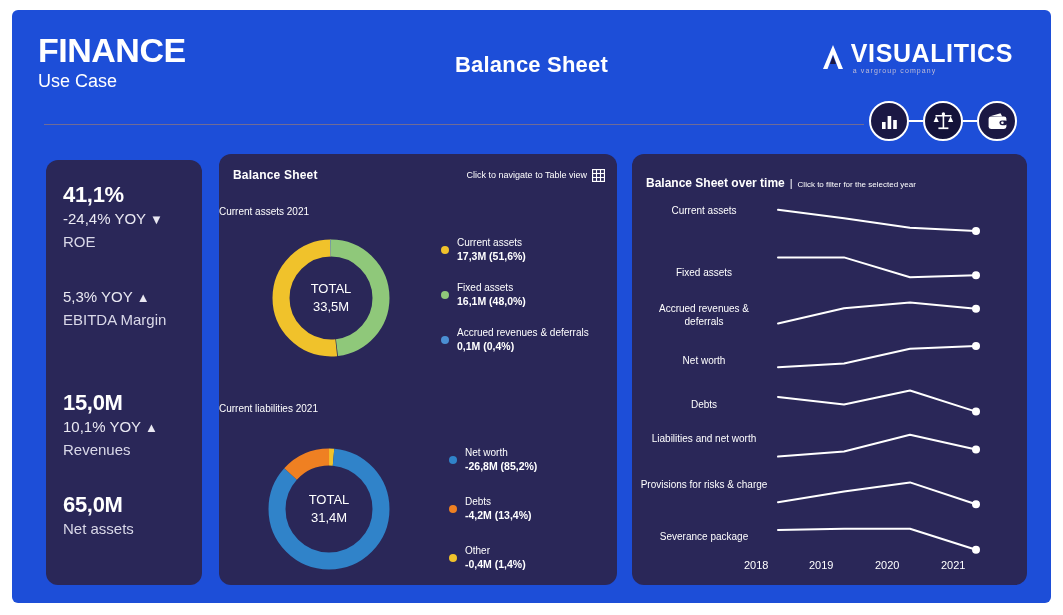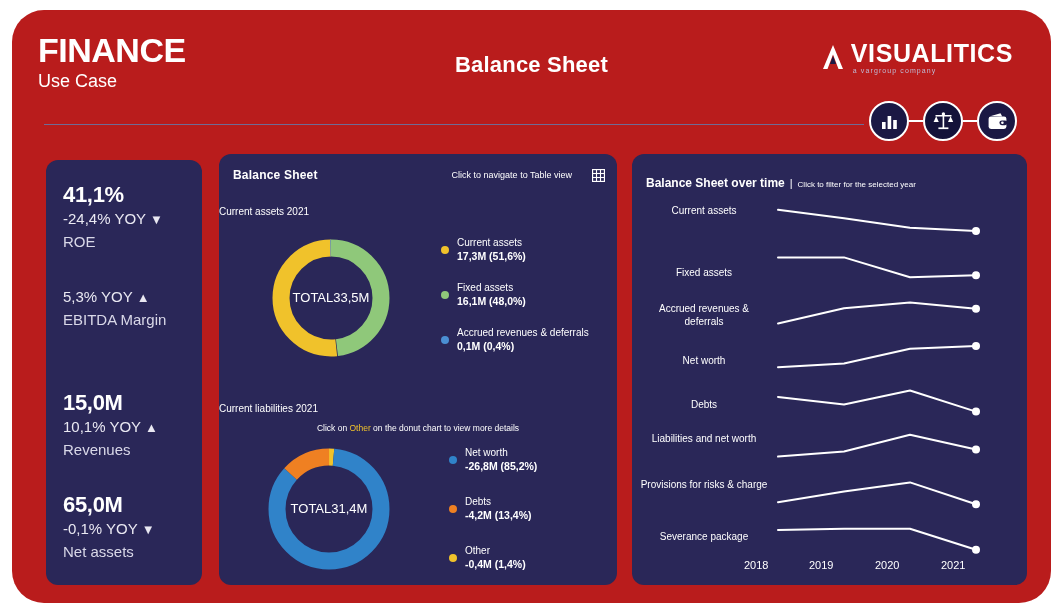--- a/index.html
+++ b/index.html
@@ -11,22 +11,22 @@
   }
   #page {
     position:relative;
     width:1063px; height:615px;
     background:#ffffff;
     padding:10px 12px 12px 12px;
   }
   #board {
     position:relative;
     width:100%; height:100%;
-    background:#b91c1c;
-    border-radius:32px;
+    background:#1d4ed8;
+    border-radius:6px;
   }
 
   
   #header { position:absolute; left:0; top:0; width:100%; height:128px; }
   #brand-title {
     position:absolute; left:26px; top:22px;
     color:#ffffff; font-size:34px; font-weight:bold;
     letter-spacing:-0.5px; line-height:36px;
   }
   #brand-sub {
@@ -80,35 +80,35 @@
   .kpi-delta { color:#e9e8f2; font-size:15px; line-height:22px; }
   .kpi-label { color:#d9d8e8; font-size:15px; line-height:22px; }
   .arrow { font-size:13px; }
 
   
   #sheet-head {
     position:absolute; left:14px; top:14px; right:12px;
     display:flex; align-items:center; justify-content:space-between;
   }
   #sheet-head-title { color:#ffffff; font-size:12px; font-weight:bold; letter-spacing:0.2px; }
-  #table-view-link { display:flex; align-items:center; gap:20px; cursor:pointer; }
+  #table-view-link { display:flex; align-items:center; gap:5px; cursor:pointer; }
   #table-view-label { color:#ffffff; font-size:9px; }
   .donut-title {
     position:absolute; left:0; width:100%; 
     color:#ffffff; font-size:10px;
   }
   .donut-sub {
     position:absolute; left:0; width:100%; text-align:center;
     color:#ffffff; font-size:8.5px;
   }
   .donut-sub .hl { color:#f0c22b; }
   .donut-wrap { position:absolute; }
   .donut-center {
     position:absolute; left:0; top:0; width:100%; height:100%;
-    display:flex; flex-direction:row; align-items:center; justify-content:center;
+    display:flex; flex-direction:column; align-items:center; justify-content:center;
     color:#ffffff; font-size:13px; line-height:18px;
   }
   .legend { position:absolute; }
   .legend-item { position:relative; padding-left:16px; margin-bottom:0; }
   .legend-dot {
     position:absolute; left:0; top:10px; width:8px; height:8px; border-radius:50%;
   }
   .legend-name { color:#ffffff; font-size:10px; line-height:13px; }
   .legend-val  { color:#ffffff; font-size:10.5px; font-weight:bold; line-height:14px; }
 
@@ -200,24 +200,20 @@
       <div class="kpi" style="top:230px">
         <div class="kpi-value">15,0M</div>
         <div class="kpi-delta">
           <span>10,1% YOY</span>
           <span class="arrow">▲</span>
         </div>
         <div class="kpi-label">Revenues</div>
       </div>
       <div class="kpi" style="top:332px">
         <div class="kpi-value">65,0M</div>
-        <div class="kpi-delta">
-          <span>-0,1% YOY</span>
-          <span class="arrow">▼</span>
-        </div>
         <div class="kpi-label">Net assets</div>
       </div>
     </div>
 
     <div id="sheet-panel" class="panel">
       <div id="sheet-head">
         <div id="sheet-head-title">Balance Sheet</div>
         <div id="table-view-link">
           <span id="table-view-label">Click to navigate to Table view</span>
           <svg width="13" height="13" viewBox="0 0 13 13">
@@ -255,23 +251,20 @@
           <div class="legend-val">16,1M (48,0%)</div>
         </div>
         <div class="legend-item">
           <span class="legend-dot" style="background:#4b8fd4"></span>
           <div class="legend-name">Accrued revenues &amp; deferrals</div>
           <div class="legend-val">0,1M (0,4%)</div>
         </div>
       </div>
 
       <div class="donut-title" style="top:249px">Current liabilities 2021</div>
-      <div class="donut-sub" style="top:269px">
-        <span>Click on </span><span class="hl">Other</span><span> on the donut chart to view more details</span>
-      </div>
       <div class="donut-wrap" style="left:43px; top:288px; width:134px; height:134px;">
         <svg width="134" height="134" viewBox="0 0 134 134">
 
           <circle r="52" cx="67" cy="67" fill="none" stroke="#f0c22b" stroke-width="17" stroke-dasharray="4.6 322.1" transform="rotate(-90 67 67)"></circle>
           <circle r="52" cx="67" cy="67" fill="none" stroke="#3083c9" stroke-width="17" stroke-dasharray="278.4 48.3" transform="rotate(-90 67 67)" stroke-dashoffset="-4.6"></circle>
           <circle r="52" cx="67" cy="67" fill="none" stroke="#ef8022" stroke-width="17" stroke-dasharray="43.8 282.9" transform="rotate(-90 67 67)" stroke-dashoffset="-283"></circle>
         </svg>
         <div class="donut-center">
           <div>TOTAL</div>
           <div>31,4M</div>

